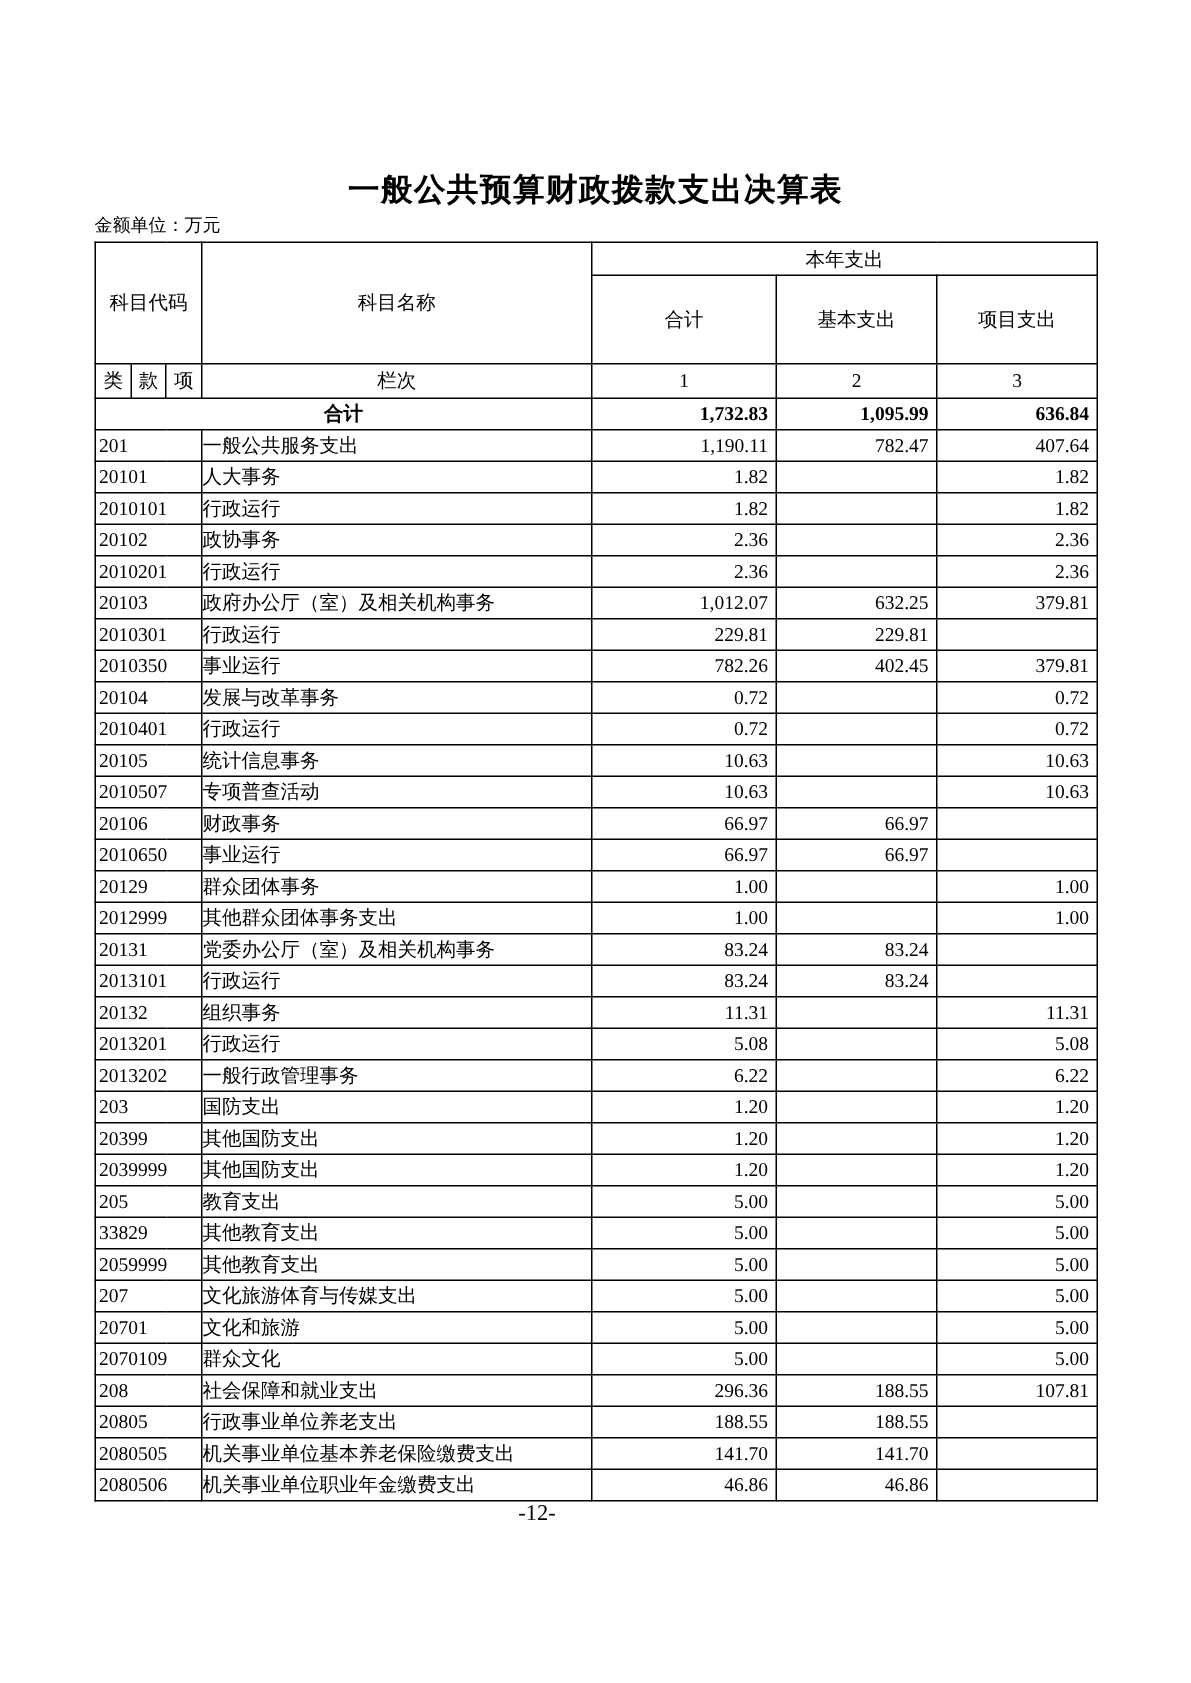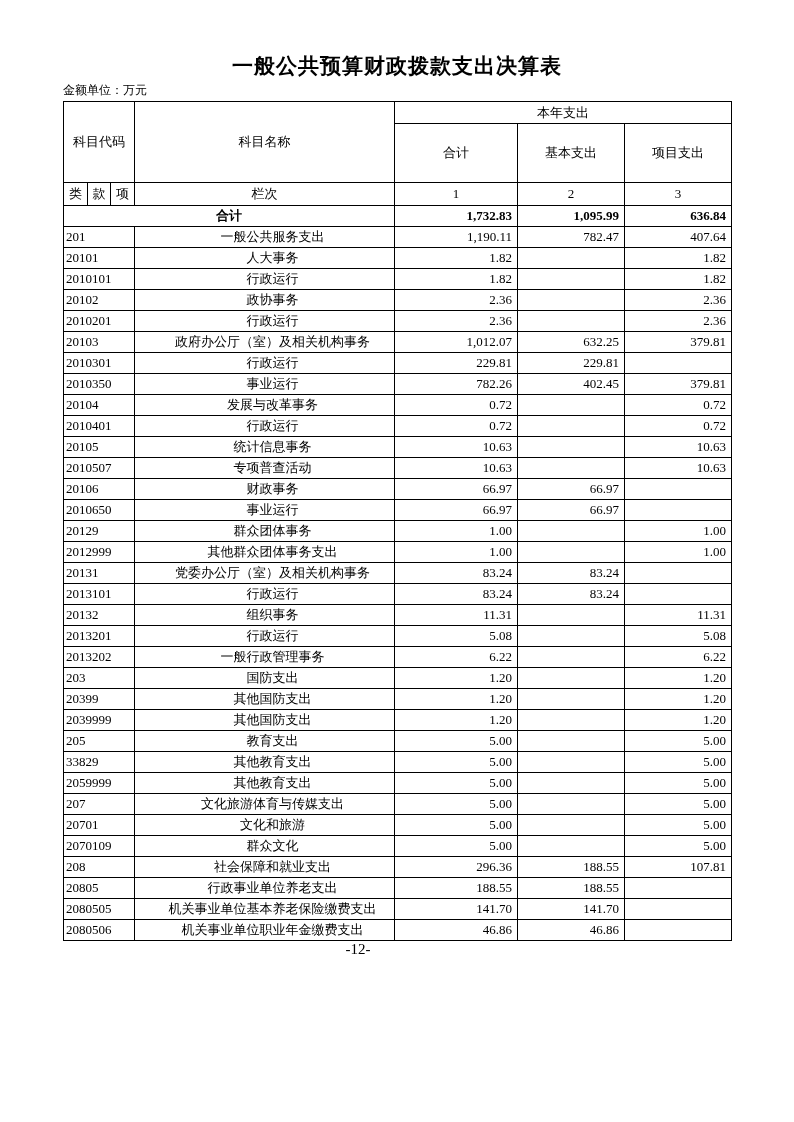--- a/index.html
+++ b/index.html
@@ -3,21 +3,21 @@
 <meta charset="utf-8">
 <style>
   html,body{margin:0;padding:0;}
   body{
     width:794px;height:1122px;background:#ffffff;color:#000;
     font-family:"Liberation Serif","DejaVu Serif",serif;
     position:relative;overflow:hidden;
   }
   .sheet{padding:0 63px;}
   .title{
-    padding-top:52px;text-align:center;font-size:21px;font-weight:bold;
+    padding-top:112px;text-align:center;font-size:21px;font-weight:bold;
     font-family:"Liberation Sans","DejaVu Sans",sans-serif;
     letter-spacing:1px;
   }
   .meta-top{margin-top:24px;text-align:right;font-size:12px;}
   .meta-row{display:flex;justify-content:space-between;align-items:flex-end;margin-top:2px;margin-bottom:2px;}
   .dept{font-size:14px;font-weight:bold;}
   .unit{font-size:12px;}
   table{
     border-collapse:collapse;table-layout:fixed;width:668px;
     font-size:13px;
@@ -31,21 +31,21 @@
   th,td{
     border:1px solid #000;padding:0 4px;font-weight:normal;
     overflow:hidden;white-space:nowrap;
   }
   th{text-align:center;}
   .h-row1 th{height:21px;}
   .h-row2 th{height:58px;}
   .h-row3 th{height:22px;}
   tbody td{height:20px;}
   td.code{text-align:left;padding-left:2px;}
-  td.name{text-align:center;padding-left:20px;}
+  td.name{text-align:left;padding-left:0;}
   td.num{text-align:right;padding-right:5px;}
   tr.total-row td{font-weight:bold;}
   tr.total-row td.label{text-align:center;}
   .page-number{
     text-align:center;padding-right:78px;font-size:15px;
   }
 </style>
 </head>
 <body>
 

